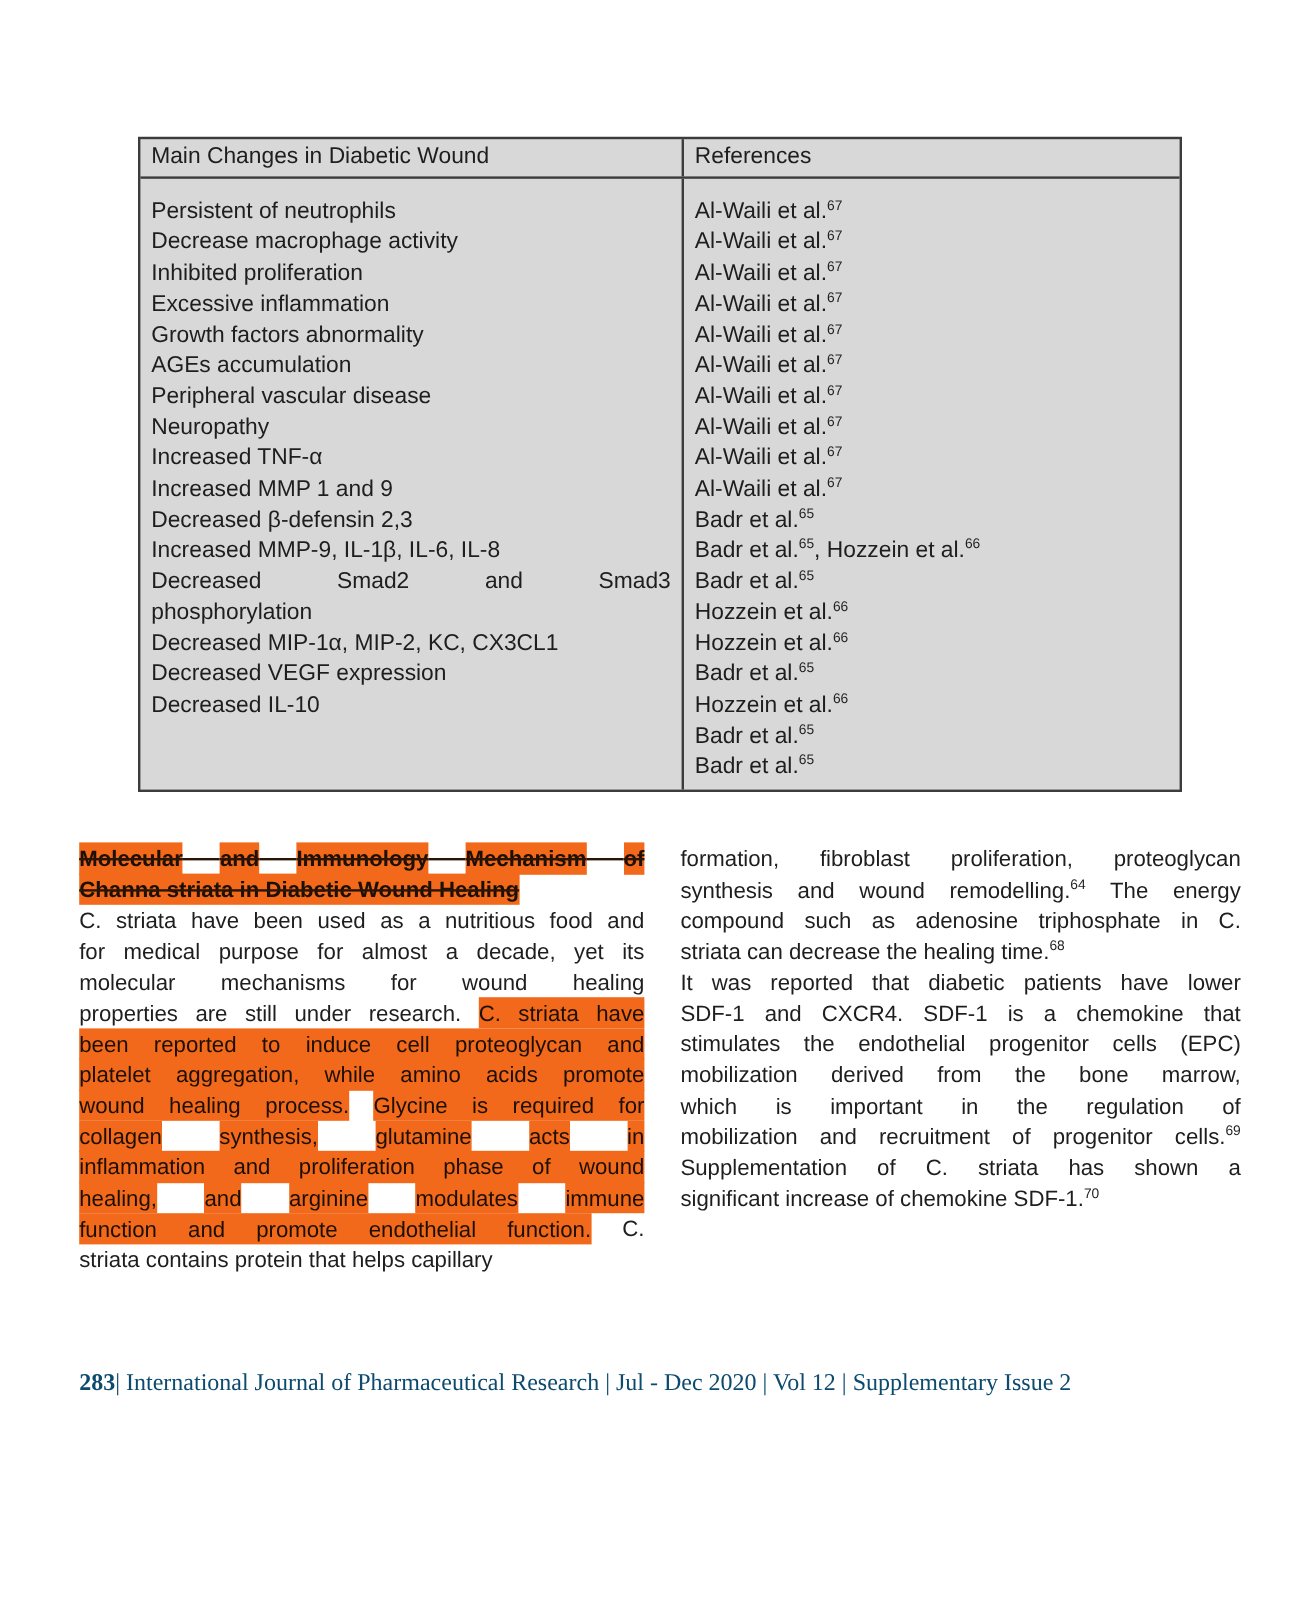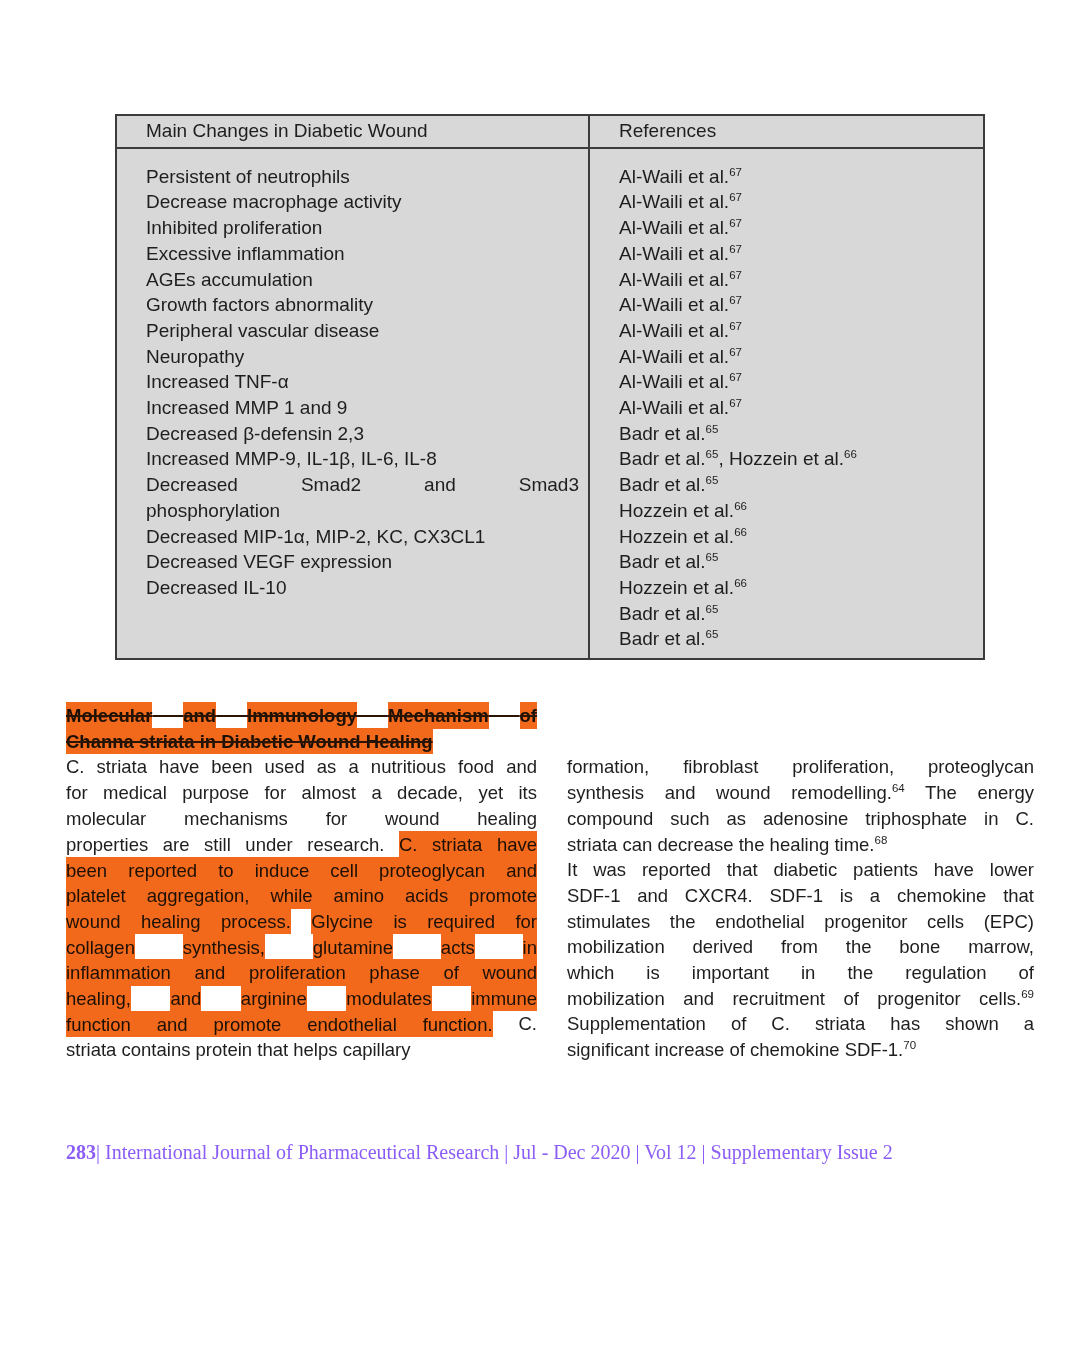--- a/index.html
+++ b/index.html
@@ -18,64 +18,64 @@
     text-align:center;font-family:"Liberation Serif", serif;
     font-weight:bold;font-size:21px;color:#111;margin-top:28px;
   }
   .t2{
     position:absolute;top:114px;left:115px;width:870px;
     background:var(--tablebg);border:2px solid var(--tb);
     box-sizing:border-box;
   }
   .t2-row{display:flex;}
   .t2-header{border-bottom:2px solid var(--tb);}
-  .t2-cell{box-sizing:border-box;padding:0 9px;margin-left:20px;}
+  .t2-cell{box-sizing:border-box;padding:0 9px;}
   .t2-cell.c1{width:453px;border-right:2px solid var(--tb);}
   .t2-cell.c2{flex:1;}
   .t2-header .t2-cell{font-size:19px;padding-top:2px;padding-bottom:3px;line-height:24px;}
   .t2-body .t2-cell{padding-top:15px;padding-bottom:6px;}
   .t2 .line{font-size:19px;line-height:25.7px;}
   .line{min-height:25.7px;}
   .line.just{text-align:justify;text-align-last:justify;}
-  .art{position:absolute;top:703px;left:66px;display:flex;gap:30px;align-items:flex-end;}
+  .art{position:absolute;top:703px;left:66px;display:flex;gap:30px;}
   .col-left{width:471px;}
   .col-right{width:467px;}
   .art .line{font-size:18.5px;line-height:25.7px;}
   .line.head{
     font-weight:bold;
     text-decoration:line-through;
     text-decoration-thickness:2px;
     text-decoration-color:#2a1505;
   }
   .seg.hl{background:var(--hl);padding:2.6px 0;color:#1c1004;}
   sup.seg{font-size:11.5px;line-height:0;vertical-align:baseline;position:relative;top:-7px;}
   .footer{
     position:absolute;top:1141px;left:66px;width:950px;
-    font-family:"Liberation Serif", serif;font-size:20px;color:#8b5cf6;
+    font-family:"Liberation Serif", serif;font-size:20px;color:#0c4a6e;
   }
   .footer .pgnum{font-weight:bold;}
 </style>
 </head>
 <body>
 
 <div class="table-title">Table 2: Immunology and Molecular Changes in Diabetic Wound</div>
 
 <div class="t2">
   <div class="t2-row t2-header">
     <div class="t2-cell c1 line">Main Changes in Diabetic Wound</div>
     <div class="t2-cell c2 line">References</div>
   </div>
   <div class="t2-row t2-body">
     <div class="t2-cell c1">
         <div class="line"><span class="seg">Persistent of neutrophils</span></div>
         <div class="line"><span class="seg">Decrease macrophage activity</span></div>
         <div class="line"><span class="seg">Inhibited proliferation</span></div>
         <div class="line"><span class="seg">Excessive inflammation</span></div>
+        <div class="line"><span class="seg">Growth factors abnormality</span></div>
         <div class="line"><span class="seg">AGEs accumulation</span></div>
-        <div class="line"><span class="seg">Growth factors abnormality</span></div>
         <div class="line"><span class="seg">Peripheral vascular disease</span></div>
         <div class="line"><span class="seg">Neuropathy</span></div>
         <div class="line"><span class="seg">Increased TNF-α</span></div>
         <div class="line"><span class="seg">Increased MMP 1 and 9</span></div>
         <div class="line"><span class="seg">Decreased β-defensin 2,3</span></div>
         <div class="line"><span class="seg">Increased MMP-9, IL-1β, IL-6, IL-8</span></div>
         <div class="line just"><span class="seg">Decreased Smad2 and Smad3</span></div>
         <div class="line"><span class="seg">phosphorylation</span></div>
         <div class="line"><span class="seg">Decreased MIP-1α, MIP-2, KC, CX3CL1</span></div>
         <div class="line"><span class="seg">Decreased VEGF expression</span></div>

